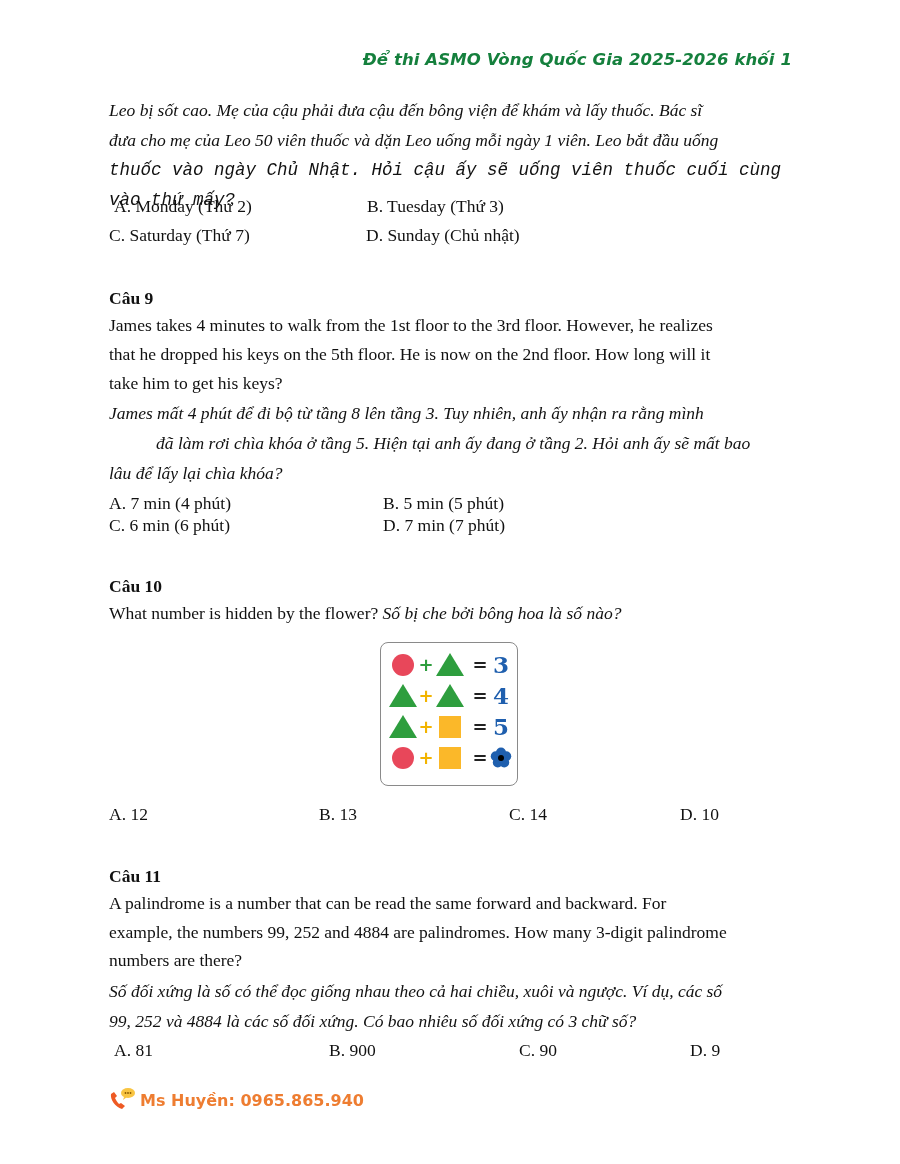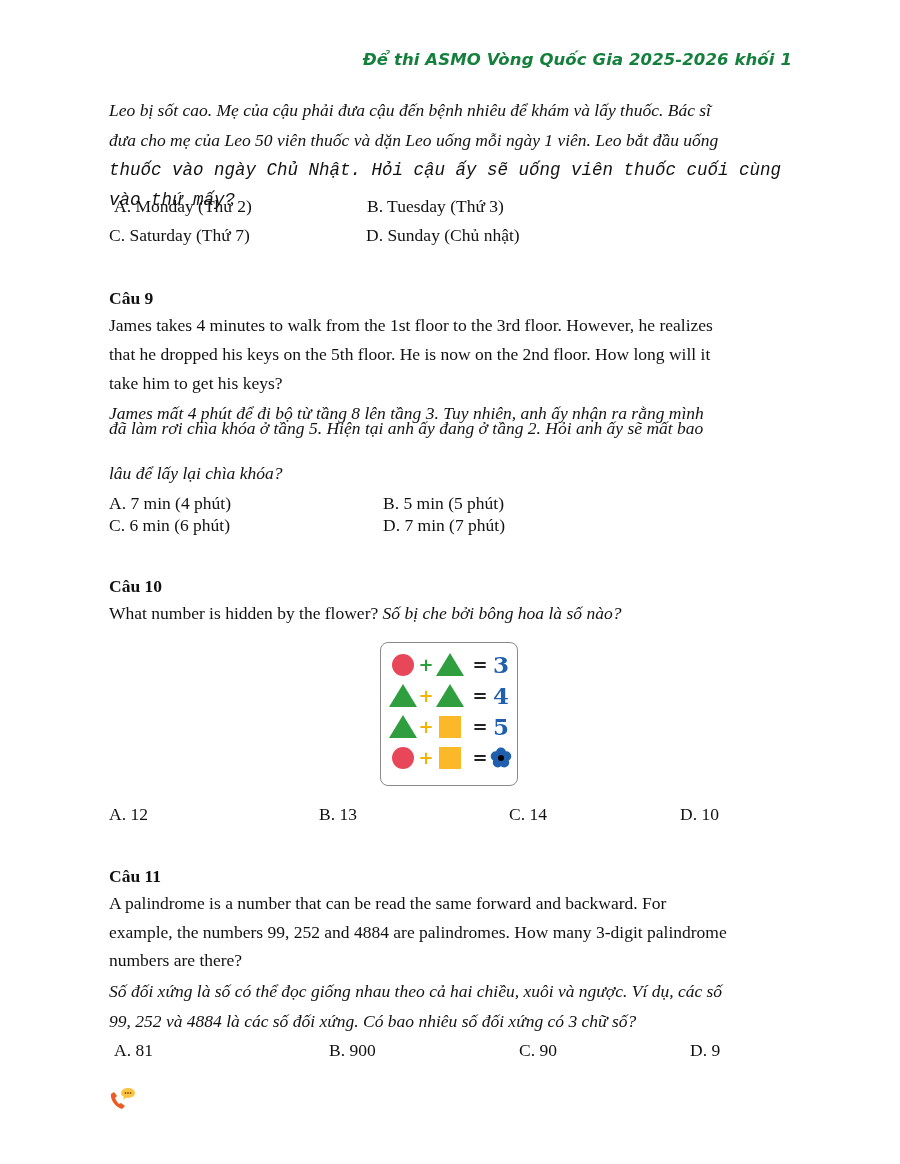--- a/index.html
+++ b/index.html
@@ -15,36 +15,36 @@
             border:1.5px solid #8a8a8a; border-radius:8px; background:#fff; }
   .footer { position:absolute; left:108px; top:1087px; display:flex; align-items:center;
             font-family:"DejaVu Sans", sans-serif; font-weight:bold; font-size:16px; color:#EE7D31; }
 </style>
 </head>
 <body>
 
 <div class="header">Để thi ASMO Vòng Quốc Gia 2025-2026 khối 1</div>
 
 <div>
-  <div class="p it" style="top:96px;">Leo bị sốt cao. Mẹ của cậu phải đưa cậu đến bệnh nhiêu để khám và lấy thuốc. Bác sĩ</div>
+  <div class="p it" style="top:96px;">Leo bị sốt cao. Mẹ của cậu phải đưa cậu đến bông viện để khám và lấy thuốc. Bác sĩ</div>
   <div class="p it" style="top:126px;">đưa cho mẹ của Leo 50 viên thuốc và dặn Leo uống mỗi ngày 1 viên. Leo bắt đầu uống</div>
   <div class="p it" style="top:156px;font-family:Liberation Mono, monospace;">thuốc vào ngày Chủ Nhật. Hỏi cậu ấy sẽ uống viên thuốc cuối cùng vào thứ mấy?</div>
   <div class="opt" style="left:114px; top:196px;">A. Monday (Thứ 2)</div>
   <div class="opt" style="left:367px; top:196px;">B. Tuesday (Thứ 3)</div>
   <div class="opt" style="left:109px; top:225px;">C. Saturday (Thứ 7)</div>
   <div class="opt" style="left:366px; top:225px;">D. Sunday (Chủ nhật)</div>
 </div>
 
 <div>
   <div class="p q" style="top:284px;">Câu 9</div>
   <div class="p" style="top:311px;">James takes 4 minutes to walk from the 1st floor to the 3rd floor. However, he realizes</div>
   <div class="p" style="top:340px;">that he dropped his keys on the 5th floor. He is now on the 2nd floor. How long will it</div>
   <div class="p" style="top:369px;">take him to get his keys?</div>
   <div class="p it" style="top:399px;">James mất 4 phút để đi bộ từ tầng 8 lên tầng 3. Tuy nhiên, anh ấy nhận ra rằng mình</div>
-  <div class="p it" style="top:414px;">đã làm rơi chìa khóa ở tầng 5. Hiện tại anh ấy đang ở tầng 2. Hỏi anh ấy sẽ mất bao</div>
+  <div class="p it" style="top:429px;margin-left:47px;">đã làm rơi chìa khóa ở tầng 5. Hiện tại anh ấy đang ở tầng 2. Hỏi anh ấy sẽ mất bao</div>
   <div class="p it" style="top:459px;">lâu để lấy lại chìa khóa?</div>
   <div class="opt" style="left:109px; top:493px;">A. 7 min (4 phút)</div>
   <div class="opt" style="left:383px; top:493px;">B. 5 min (5 phút)</div>
   <div class="opt" style="left:109px; top:515px;">C. 6 min (6 phút)</div>
   <div class="opt" style="left:383px; top:515px;">D. 7 min (7 phút)</div>
 </div>
 
 <div>
   <div class="p q" style="top:572px;">Câu 10</div>
   <div class="p" style="top:599px;">
@@ -117,13 +117,14 @@
   <span style="display:inline-block; width:30px; height:26px; position:relative; margin-right:2px;">
     <svg width="30" height="26" viewBox="0 0 30 26">
       <path d="M3 7 C2 12 7 20 14 22 L17 19 L13 16 L11 17 C9 15 8 13 7 11 L9 9 L6 5 Z" fill="#EE5A24"></path>
       <ellipse cx="20" cy="6" rx="7" ry="5" fill="#F9C542"></ellipse>
       <path d="M16 10 L15 13 L19 10 Z" fill="#F9C542"></path>
       <circle cx="17.5" cy="6" r="0.9" fill="#8a5a00"></circle>
       <circle cx="20" cy="6" r="0.9" fill="#8a5a00"></circle>
       <circle cx="22.5" cy="6" r="0.9" fill="#8a5a00"></circle>
     </svg>
   </span>
+  <span>Ms Huyền: 0965.865.940</span>
 </div>
 
 </body></html>

